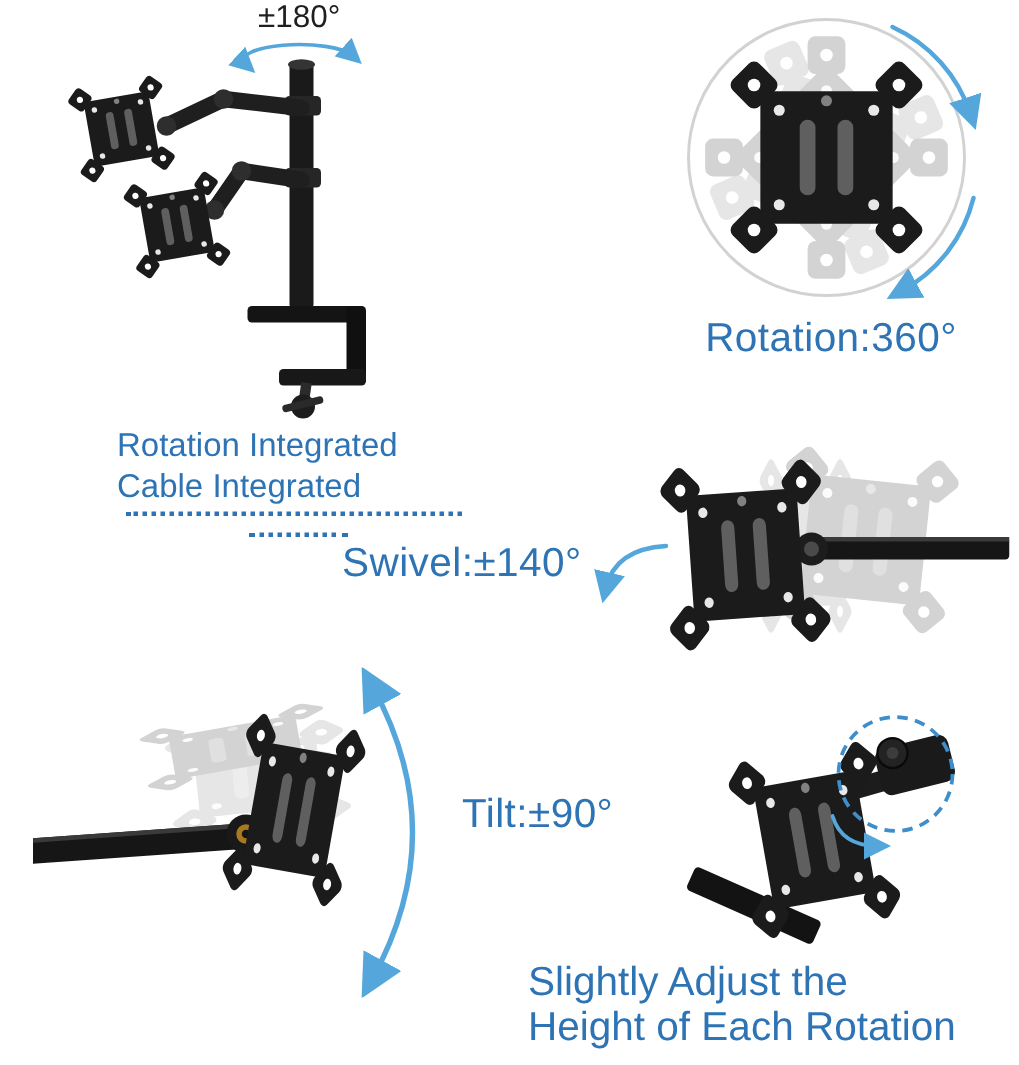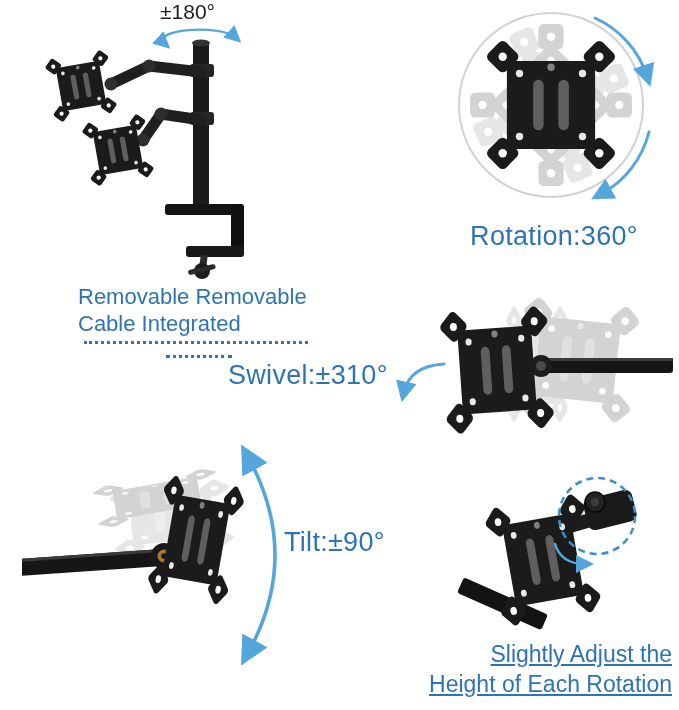--- a/index.html
+++ b/index.html
@@ -12,21 +12,21 @@
     --ghost-gray-light:#e6e6e6;
     --circle-gray:#d2d2d2;
     --washer-bronze:#a9791f;
   }
   html,body{ background:#fff; font-family:"Liberation Sans", sans-serif; }
   .canvas{ position:relative; width:679px; height:710px; background:#fff; margin:0 auto; overflow:hidden; }
   .abs{ position:absolute; }
   .blue-big{ color:var(--accent-blue); font-size:27px; letter-spacing:0.3px; white-space:nowrap; }
   .angle-top{ color:#1f1f1f; font-size:21px; text-align:center; white-space:nowrap; }
   .cable{ color:var(--accent-blue); font-size:22px; line-height:27px; white-space:nowrap; }
-  .adjust{ color:var(--accent-blue); font-size:23px; line-height:30px; text-align:right; white-space:nowrap;text-decoration:underline; }
+  .adjust{ color:var(--accent-blue); font-size:27px; line-height:30px; text-align:left; white-space:nowrap; }
   .dotted-line{ height:0; border-bottom:3px dotted var(--accent-blue); }
   
   .plate-black{ color:var(--product-black); }
   .plate-ghost{ color:var(--ghost-gray); }
   .plate-ghost-light{ color:var(--ghost-gray-light); }
   .arrow-stroke{ stroke:var(--arrow-blue); fill:none; stroke-linecap:round; }
   .arrowhead-fill{ fill:var(--arrow-blue); }
   .dash-circle{ stroke:var(--dashed-blue); fill:none; }
   .outline-circle{ stroke:var(--circle-gray); fill:none; }
   .washer{ fill:var(--washer-bronze); }
@@ -52,21 +52,21 @@
       <circle cx="30" cy="30" r="3.5" fill="#fff" opacity="0.9"></circle>
       <rect x="-17" y="-24" width="10" height="48" rx="5" fill="#fff" opacity="0.3"></rect>
       <rect x="7" y="-24" width="10" height="48" rx="5" fill="#fff" opacity="0.3"></rect>
       <circle cx="0" cy="-36" r="3.5" fill="#fff" opacity="0.45"></circle>
     </g>
   </defs>
 </svg>
 
 <div class="canvas">
 
-  <div class="abs angle-top" style="left:140px; top:0px; width:95px;">±180°</div>
+  <div class="abs angle-top" style="left:152px; top:0px; width:95px;">±180°</div>
 
   <svg class="abs" style="left:150px; top:21px;" width="98" height="30" viewBox="0 0 98 30">
     <defs>
       <marker id="m-top" markerWidth="7" markerHeight="7" refX="3.5" refY="3.5" orient="auto-start-reverse">
         <path class="arrowhead-fill" d="M0,0 L7,3.5 L0,7 z"></path>
       </marker>
     </defs>
     <path class="arrow-stroke" stroke-width="2.4" d="M 14 22 A 36 10 0 0 1 85 16" marker-start="url(#m-top)" marker-end="url(#m-top)"></path>
   </svg>
 
@@ -118,30 +118,30 @@
     <g class="plate-ghost" transform="translate(103 100) rotate(45)">
       <use href="#vplate" transform="scale(1.05)"></use>
     </g>
     <g class="plate-black" transform="translate(103 100)">
       <use href="#vplate" transform="scale(1.05)"></use>
     </g>
     <path class="arrow-stroke" stroke-width="3" d="M 147 13 A 97 97 0 0 1 199 71" marker-end="url(#m-circ)"></path>
     <path class="arrow-stroke" stroke-width="3" d="M 201 127 A 97 97 0 0 1 153 189" marker-end="url(#m-circ)"></path>
   </svg>
 
-  <div class="abs blue-big" style="left:448px; top:221px; width:212px; text-align:center;">Rotation:360°</div>
+  <div class="abs blue-big" style="left:448px; top:210px; width:212px; text-align:center;">Rotation:360°</div>
 
   <div class="abs cable" style="left:78px; top:283px;">
-    <div>Removable Removable</div>
+    <div>Rotation Integrated</div>
     <div>Cable Integrated</div>
   </div>
   <div class="abs dotted-line" style="left:84px; top:341px; width:224px;"></div>
   <div class="abs dotted-line" style="left:166px; top:355px; width:66px;"></div>
 
-  <div class="abs blue-big" style="left:228px; top:360px;">Swivel:±310°</div>
+  <div class="abs blue-big" style="left:228px; top:360px;">Swivel:±140°</div>
   <svg class="abs" style="left:396px; top:356px;" width="56" height="46" viewBox="0 0 56 46">
     <defs>
       <marker id="m-sw" markerWidth="7" markerHeight="7" refX="3.5" refY="3.5" orient="auto-start-reverse">
         <path class="arrowhead-fill" d="M0,0 L7,3.5 L0,7 z"></path>
       </marker>
     </defs>
     <path class="arrow-stroke" stroke-width="3" d="M 48 8 Q 14 10 8 36" marker-end="url(#m-sw)"></path>
   </svg>
 
   <svg class="abs" style="left:425px; top:272px;" width="248" height="200" viewBox="0 0 248 200">
@@ -185,21 +185,21 @@
 
   <svg class="abs" style="left:232px; top:445px;" width="72" height="220" viewBox="0 0 72 220">
     <defs>
       <marker id="m-tilt" markerWidth="8" markerHeight="8" refX="4" refY="4" orient="auto-start-reverse">
         <path class="arrowhead-fill" d="M0,0 L8,4 L0,8 z"></path>
       </marker>
     </defs>
     <path class="arrow-stroke" stroke-width="3.6" d="M 16 12 Q 70 110 16 208" marker-start="url(#m-tilt)" marker-end="url(#m-tilt)"></path>
   </svg>
 
-  <div class="abs blue-big" style="left:284px; top:527px;">Tilt:±90°</div>
+  <div class="abs blue-big" style="left:308px; top:527px;">Tilt:±90°</div>
 
   <svg class="abs" style="left:455px; top:452px;" width="215" height="190" viewBox="0 0 215 190">
     <defs>
       <marker id="m-knob" markerWidth="7" markerHeight="7" refX="3.5" refY="3.5" orient="auto-start-reverse">
         <path class="arrowhead-fill" d="M0,0 L7,3.5 L0,7 z"></path>
       </marker>
     </defs>
     <g transform="rotate(24 45 150)">
       <rect x="2" y="142" width="92" height="17" rx="3" fill="#131313"></rect>
     </g>

